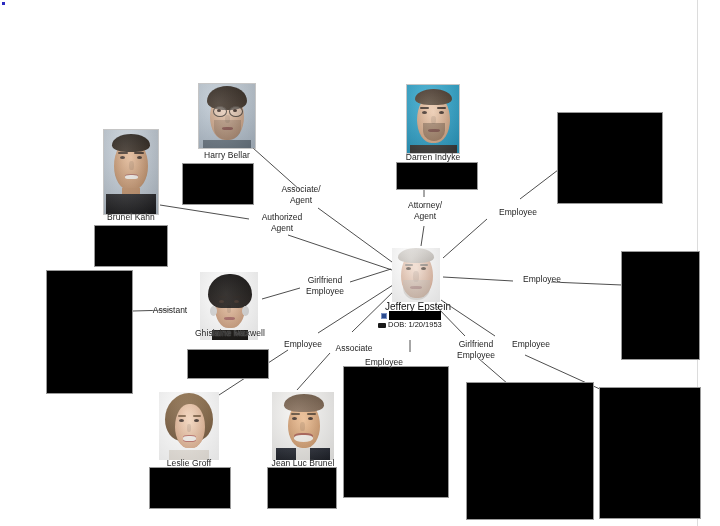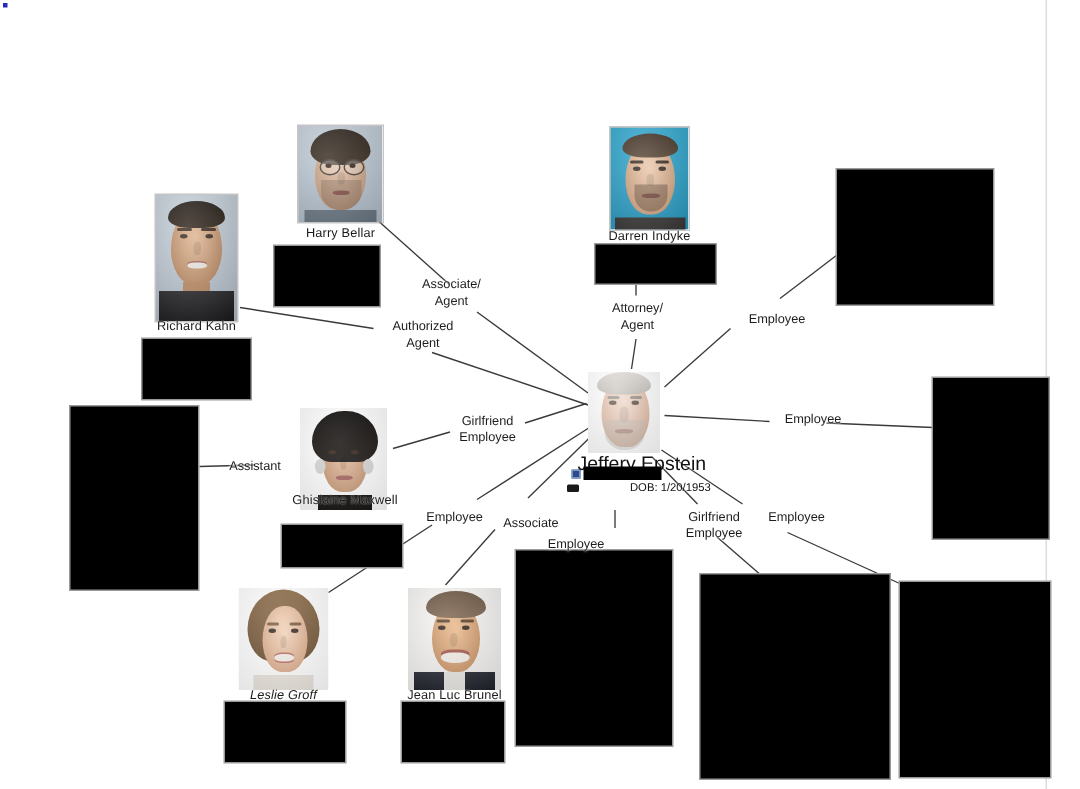--- a/index.html
+++ b/index.html
@@ -38,21 +38,21 @@
     box-shadow:0 0 0 1px #9a9a9a;
   }
   
   .elabel{
     position:absolute;font-size:8.5px;color:#1d1d1d;
     line-height:11px;text-align:center;white-space:nowrap;
     text-shadow:0 0 2px #fff,0 0 2px #fff;
   }
   
   .subject-name{
-    position:absolute;font-size:13px;color:#111;white-space:nowrap;
+    position:absolute;font-size:10px;color:#111;white-space:nowrap;
     text-shadow:0 0 2px #fff;
   }
   .subject-redact{
     position:absolute;background:#000;height:9px;
   }
   .subject-dob{
     position:absolute;font-size:7.5px;color:#111;white-space:nowrap;
     text-shadow:0 0 2px #fff;
   }
   .mini-icon{
@@ -158,21 +158,21 @@
       <div class="brow" style="left:14px;top:22px;width:10px;height:2px;"></div>
       <div class="brow" style="left:30px;top:22px;width:10px;height:2px;"></div>
       <div class="eye" style="left:16px;top:26px;width:5px;height:3px;"></div>
       <div class="eye" style="left:33px;top:26px;width:5px;height:3px;"></div>
       <div class="nose" style="left:25px;top:31px;width:5px;height:9px;"></div>
       <div class="mouth" style="left:21px;top:45px;width:13px;height:4px;background:#f0ece6;box-shadow:0 -1px 0 #a86a60;"></div>
       <div class="neck" style="left:18px;top:58px;width:18px;height:10px;background:#c08f68;"></div>
       <div class="shirt" style="left:2px;top:64px;width:50px;height:22px;background:linear-gradient(180deg,#2b2b2e,#1a1a1c);"></div>
       <div class="shade" style="background:radial-gradient(ellipse at 40% 28%,rgba(255,255,255,.20),rgba(0,0,0,.18) 95%);"></div>
     </div>
-    <div class="nodelabel" style="left:100px;top:212px;width:62px;">Richard Kahn</div>
+    <div class="nodelabel" style="left:100px;top:212px;width:62px;">Brunel Kahn</div>
     <div class="redact" style="left:95px;top:226px;width:72px;height:40px;"></div>
   </div>
 
   <div class="node">
     <div class="face photo" style="left:407px;top:85px;width:52px;height:68px;">
       <div class="bg" style="background:linear-gradient(180deg,#2fa8cf,#2a9cc4);"></div>
       <div class="head" style="left:10px;top:10px;width:33px;height:48px;background:radial-gradient(ellipse at 50% 36%,#f0cdb0,#d2a583 72%,#a57c5c 100%);"></div>
       <div class="hair" style="left:8px;top:4px;width:37px;height:16px;background:linear-gradient(180deg,#3f2e22,#51402f);"></div>
       <div class="brow" style="left:13px;top:22px;width:9px;height:2px;"></div>
       <div class="brow" style="left:30px;top:22px;width:9px;height:2px;"></div>
@@ -216,21 +216,21 @@
       <div class="head" style="left:16px;top:12px;width:30px;height:44px;background:radial-gradient(ellipse at 50% 40%,#f4d5bb,#d9ab8b 76%,rgba(171,130,99,0) 100%);"></div>
       <div class="brow" style="left:19px;top:23px;width:8px;height:2px;background:#7a5b3e;"></div>
       <div class="brow" style="left:34px;top:23px;width:8px;height:2px;background:#7a5b3e;"></div>
       <div class="eye" style="left:20px;top:27px;width:5px;height:3px;"></div>
       <div class="eye" style="left:35px;top:27px;width:5px;height:3px;"></div>
       <div class="nose" style="left:28px;top:32px;width:4px;height:8px;"></div>
       <div class="mouth" style="left:24px;top:44px;width:13px;height:5px;background:#f2eee9;box-shadow:0 -1px 0 #b96d66,0 1px 0 #b96d66;"></div>
       <div class="shirt" style="left:10px;top:58px;width:40px;height:12px;background:#e7e2db;"></div>
       <div class="shade" style="background:radial-gradient(ellipse at 45% 32%,rgba(255,255,255,.18),rgba(0,0,0,.10) 95%);"></div>
     </div>
-    <div class="nodelabel" style="left:158px;top:458px;width:62px;font-style:italic;">Leslie Groff</div>
+    <div class="nodelabel" style="left:158px;top:458px;width:62px;">Leslie Groff</div>
     <div class="redact" style="left:150px;top:468px;width:80px;height:40px;"></div>
   </div>
 
   <div class="node">
     <div class="face photo" style="left:272px;top:392px;width:62px;height:68px;box-shadow:none;">
       <div class="bg" style="background:#f7f6f4;"></div>
       <div class="head" style="left:16px;top:10px;width:32px;height:46px;background:radial-gradient(ellipse at 50% 38%,#efbf92,#cf9a6d 74%,#9e7048 100%);"></div>
       <div class="hair" style="left:12px;top:2px;width:40px;height:18px;background:linear-gradient(180deg,#6a5440,#806752);"></div>
       <div class="brow" style="left:19px;top:21px;width:9px;height:2px;background:#594430;"></div>
       <div class="brow" style="left:35px;top:21px;width:9px;height:2px;background:#594430;"></div>
@@ -264,21 +264,21 @@
       <div class="eye" style="left:29px;top:19px;width:5px;height:3px;background:#4a3b30;"></div>
       <div class="nose" style="left:21px;top:23px;width:6px;height:11px;"></div>
       <div class="mouth" style="left:18px;top:38px;width:12px;height:3px;background:#a9706a;"></div>
       <div class="beard" style="left:11px;top:32px;width:27px;height:20px;background:rgba(190,186,180,.45);"></div>
       <div class="shade" style="background:radial-gradient(ellipse at 40% 22%,rgba(255,255,255,.40),rgba(0,0,0,.12) 98%);"></div>
     </div>
     <div class="subject-name" style="left:385px;top:301px;">Jeffery Epstein</div>
     <div class="mini-icon" style="left:381px;top:313px;"></div>
     <div class="subject-redact" style="left:389px;top:311px;width:52px;"></div>
     <div class="mini-icon dark" style="left:378px;top:323px;width:8px;height:5px;"></div>
-    <div class="subject-dob" style="left:388px;top:320px;margin-left:32px;">DOB: 1/20/1953</div>
+    <div class="subject-dob" style="left:388px;top:320px;">DOB: 1/20/1953</div>
   </div>
 
   <div class="elabel" style="left:265px;top:184px;width:72px;">
     <div>Associate/</div>
     <div>Agent</div>
   </div>
 
   <div class="elabel" style="left:246px;top:212px;width:72px;">
     <div>Authorized</div>
     <div>Agent</div>

